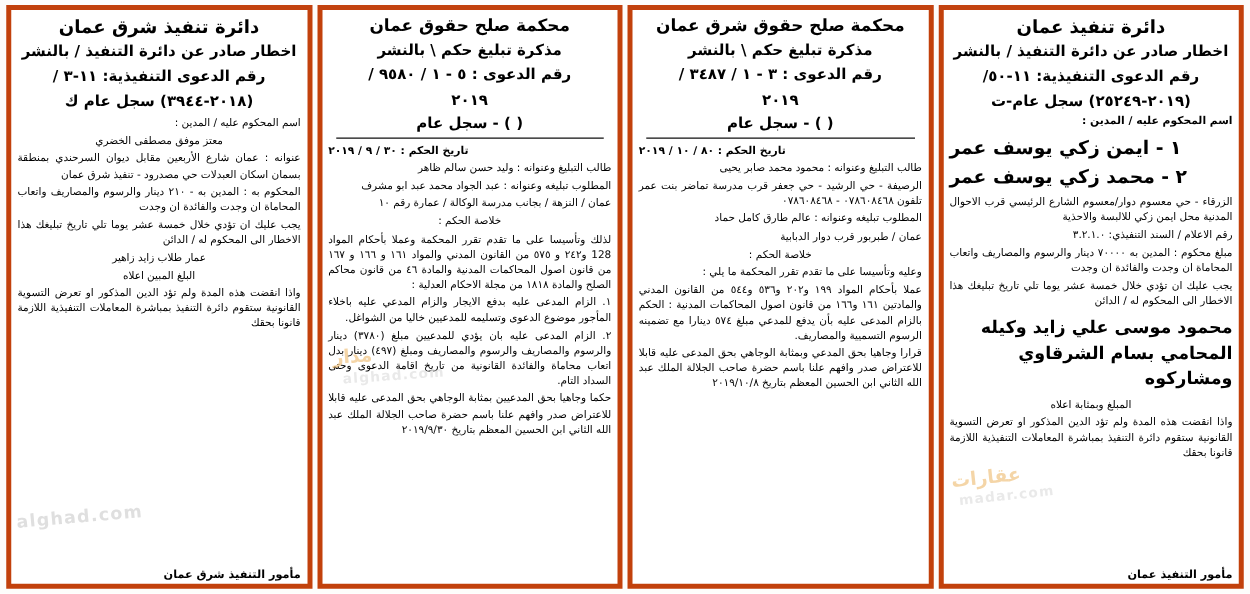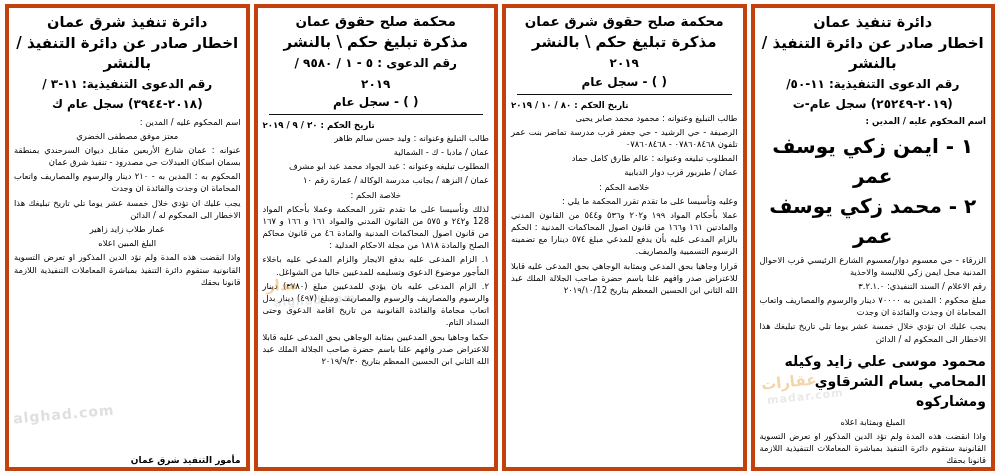--- a/index.html
+++ b/index.html
@@ -37,21 +37,21 @@
     font-weight:bold;
     font-size:13.5px;
     line-height:1.25;
     margin:1px 0 2px 0;
     letter-spacing:0px;
   }
   .court.big{font-size:14.5px;}
   .sub{
     text-align:center;
     font-weight:bold;
-    font-size:15px;
+    font-size:12px;
     line-height:1.3;
     margin:1px 0;
   }
   .rule{
     border-top:1px solid #111;
     margin:3px 6px;
     height:0;
   }
   .caseno{
     text-align:center;
@@ -68,23 +68,23 @@
   }
   .tiny{
     font-size:8.4px;
     line-height:1.45;
     text-align:justify;
     text-align-last:right;
     margin:1px 0;
   }
   .tiny.c{text-align:center;text-align-last:center;}
   .names{
-    text-align:center;
-    font-weight:bold;
-    font-size:20px;
+    text-align:left;
+    font-weight:bold;
+    font-size:15px;
     line-height:1.5;
     margin:4px 0 2px 0;
   }
   .names .n{display:block;}
   .mid{
     text-align:right;
     font-weight:bold;
     font-size:14px;
     line-height:1.45;
     margin:5px 0 3px 0;
@@ -157,44 +157,44 @@
     <div class="tiny c">المبلغ وبمثابة اعلاه</div>
     <div class="tiny">واذا انقضت هذه المدة ولم تؤد الدين المذكور او تعرض التسوية القانونية ستقوم دائرة التنفيذ بمباشرة المعاملات التنفيذية اللازمة قانونا بحقك</div>
     <div class="foot">مأمور التنفيذ عمان</div>
     <div class="watermark wm-orange wm5">عقارات</div>
     <div class="watermark wm-grey wm6">madar.com</div>
   </div>
 
   <div class="col">
     <div class="court">محكمة صلح حقوق شرق عمان</div>
     <div class="sub">مذكرة تبليغ حكم \ بالنشر</div>
+    <div class="caseno">رقم الدعوى : ٣ - ١ / ٣٤٨٧ /</div>
     <div class="caseno">٢٠١٩</div>
     <div class="sijil">(     ) - سجل عام</div>
     <div class="rule"></div>
     <div class="date-line">تاريخ الحكم : ٨٠ / ١٠ / ٢٠١٩</div>
     <div class="tiny">طالب التبليغ وعنوانه : محمود محمد صابر يحيى</div>
     <div class="tiny">الرصيفة - حي الرشيد - حي جعفر قرب مدرسة تماضر بنت عمر تلفون ٠٧٨٦٠٨٤٦٨ - ٠٧٨٦٠٨٤٦٨</div>
     <div class="tiny">المطلوب تبليغه وعنوانه : عالم طارق كامل حماد</div>
     <div class="tiny">عمان / طبربور قرب دوار الدبابية</div>
     <div class="tiny c">خلاصة الحكم :</div>
     <div class="tiny">وعليه وتأسيسا على ما تقدم تقرر المحكمة ما يلي :</div>
     <div class="tiny">عملا بأحكام المواد ١٩٩ و٢٠٢ و٥٣٦ و٥٤٤ من القانون المدني والمادتين ١٦١ و١٦٦ من قانون اصول المحاكمات المدنية : الحكم بالزام المدعى عليه بأن يدفع للمدعي مبلغ ٥٧٤ دينارا مع تضمينه الرسوم التسميية والمصاريف.</div>
-    <div class="tiny">قرارا وجاهيا بحق المدعي وبمثابة الوجاهي بحق المدعى عليه قابلا للاعتراض صدر وافهم علنا باسم حضرة صاحب الجلالة الملك عبد الله الثاني ابن الحسين المعظم بتاريخ ٢٠١٩/١٠/12</div>
+    <div class="tiny">قرارا وجاهيا بحق المدعي وبمثابة الوجاهي بحق المدعى عليه قابلا للاعتراض صدر وافهم علنا باسم حضرة صاحب الجلالة الملك عبد الله الثاني ابن الحسين المعظم بتاريخ ٢٠١٩/١٠/٨</div>
   </div>
 
   <div class="col">
     <div class="court">محكمة صلح حقوق عمان</div>
     <div class="sub">مذكرة تبليغ حكم \ بالنشر</div>
     <div class="caseno">رقم الدعوى : ٥ - ١ / ٩٥٨٠ /</div>
     <div class="caseno">٢٠١٩</div>
     <div class="sijil">(     ) - سجل عام</div>
     <div class="rule"></div>
     <div class="date-line">تاريخ الحكم : ٣٠ / ٩ / ٢٠١٩</div>
     <div class="tiny">طالب التبليغ وعنوانه : وليد حسن سالم ظاهر</div>
-    <div class="tiny">عمان / مادبا - ك - الشمالية</div>
     <div class="tiny">المطلوب تبليغه وعنوانه : عبد الجواد محمد عبد ابو مشرف</div>
     <div class="tiny">عمان / النزهة / بجانب مدرسة الوكالة / عمارة رقم ١٠</div>
     <div class="tiny c">خلاصة الحكم :</div>
     <div class="tiny">لذلك وتأسيسا على ما تقدم تقرر المحكمة وعملا بأحكام المواد 128 و٢٤٢ و ٥٧٥ من القانون المدني والمواد ١٦١ و ١٦٦ و ١٦٧ من قانون اصول المحاكمات المدنية والمادة ٤٦ من قانون محاكم الصلح والمادة ١٨١٨ من مجلة الاحكام العدلية :</div>
     <div class="tiny">١. الزام المدعى عليه بدفع الايجار والزام المدعي عليه باخلاء المأجور موضوع الدعوى وتسليمه للمدعيين خاليا من الشواغل.</div>
     <div class="tiny">٢. الزام المدعى عليه بان يؤدي للمدعيين مبلغ (٣٧٨٠) دينار والرسوم والمصاريف والرسوم والمصاريف ومبلغ (٤٩٧) دينار بدل اتعاب محاماة والفائدة القانونية من تاريخ اقامة الدعوى وحتى السداد التام.</div>
     <div class="tiny">حكما وجاهيا بحق المدعيين بمثابة الوجاهي بحق المدعى عليه قابلا للاعتراض صدر وافهم علنا باسم حضرة صاحب الجلالة الملك عبد الله الثاني ابن الحسين المعظم بتاريخ ٢٠١٩/٩/٣٠</div>
     <div class="watermark wm-orange wm1">مدار</div>
     <div class="watermark wm-grey wm2">alghad.com</div>
   </div>

